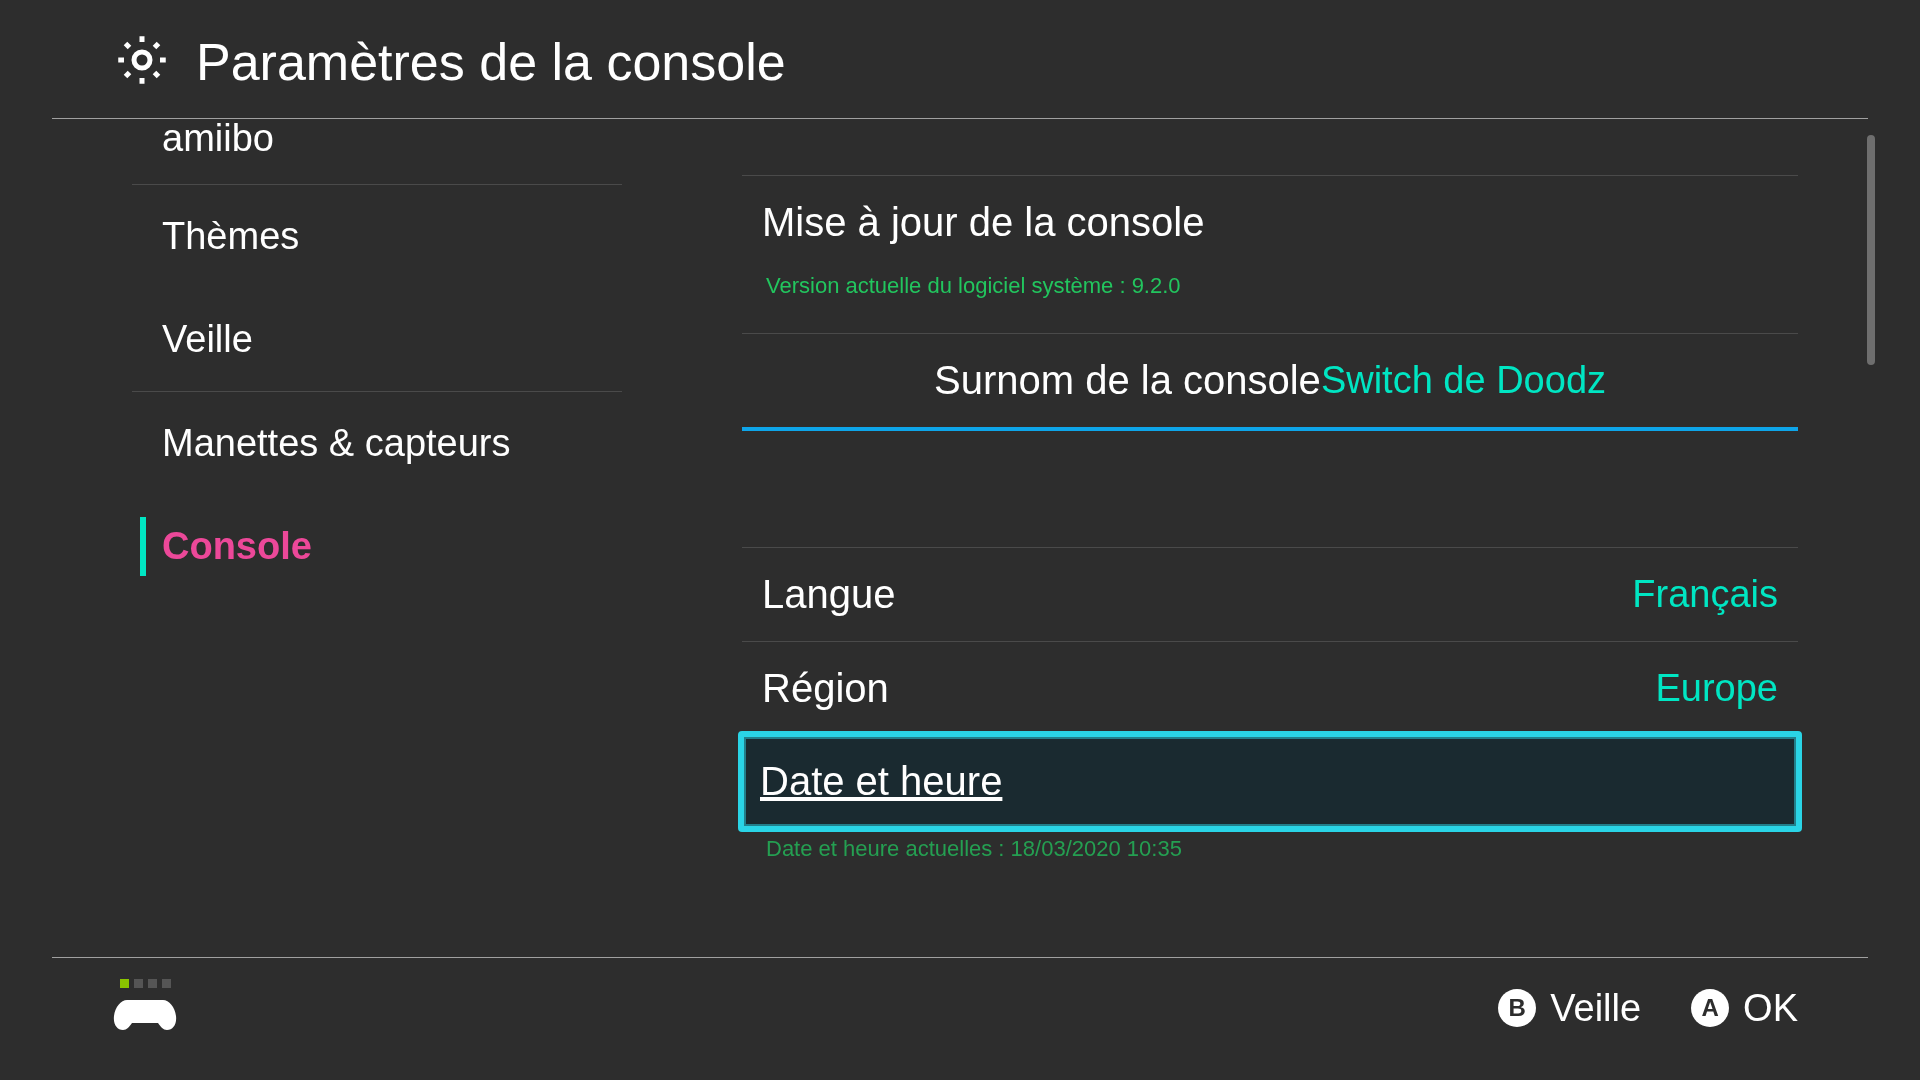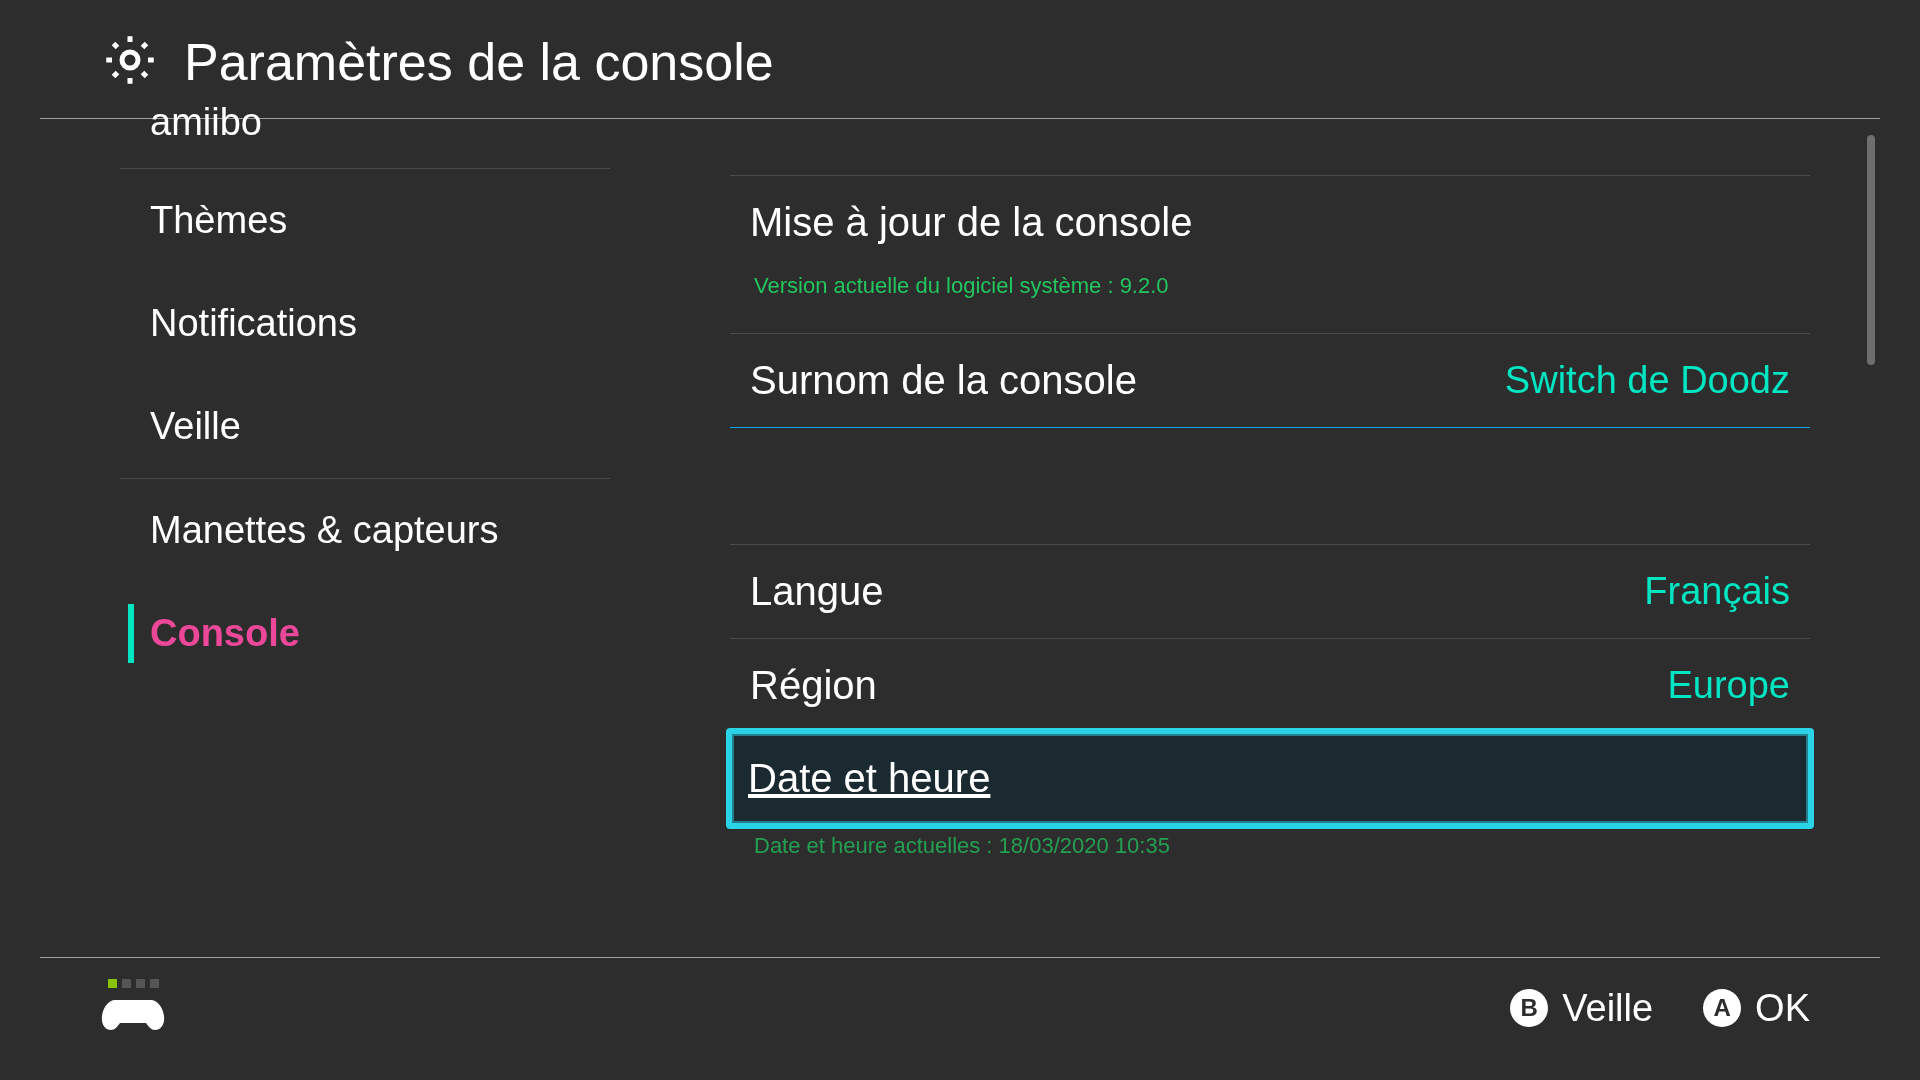--- a/index.html
+++ b/index.html
@@ -8,21 +8,21 @@
     background: #2d2d2d;
     color: #ffffff;
     font-family: -apple-system, "Segoe UI", Arial, sans-serif;
     font-weight: 300;
   }
 
   .screen {
     width: 1920px;
     height: 1020px;
     position: relative;
-    padding: 0 40px;
+    padding: 0 52px;
     border-radius: 20px;
   }
 
   
   .header {
     display: flex;
     align-items: center;
     gap: 24px;
     padding: 30px 60px 24px 60px;
   }
@@ -60,21 +60,21 @@
   .sidebar-item {
     font-size: 38px;
     color: #ffffff;
     padding: 30px 0 30px 110px;
     cursor: pointer;
     position: relative;
   }
   .sidebar-item.truncated-top {
     padding-top: 0;
     padding-bottom: 24px;
-    margin-top: 0;
+    margin-top: 16px;
   }
   .sidebar-divider {
     height: 1px;
     background: #4a4a4a;
     margin-left: 80px;
     margin-right: 40px;
   }
   .sidebar-item.selected {
     color: #ec4899;
     font-weight: bold;
@@ -219,23 +219,20 @@
       <div class="sidebar-inner">
         <div class="sidebar-item truncated-top">
           <span>amiibo</span>
         </div>
         <div class="sidebar-divider"></div>
 
         <div class="sidebar-item">
           <span>Thèmes</span>
         </div>
         <div class="sidebar-item">
-          <span>Notifications</span>
-        </div>
-        <div class="sidebar-item">
           <span>Veille</span>
         </div>
 
         <div class="sidebar-divider"></div>
 
         <div class="sidebar-item">
           <span>Manettes &amp; capteurs</span>
         </div>
         <div class="sidebar-item selected">
           <span>Console</span>
@@ -245,21 +242,21 @@
 
     <div class="content">
       <div class="content-inner">
 
         <div class="group">
           <div class="row">
             <span class="label">Mise à jour de la console</span>
           </div>
           <div class="sub">Version actuelle du logiciel système : 9.2.0</div>
 
-          <div class="row" style="border-bottom:1px solid #0ea5e9;">
+          <div class="row" style="border-bottom:4px solid #0ea5e9;justify-content:center;">
             <span class="label">Surnom de la console</span>
             <span class="value">Switch de Doodz</span>
           </div>
         </div>
 
         <div class="group">
           <div class="row">
             <span class="label">Langue</span>
             <span class="value">Français</span>
           </div>

